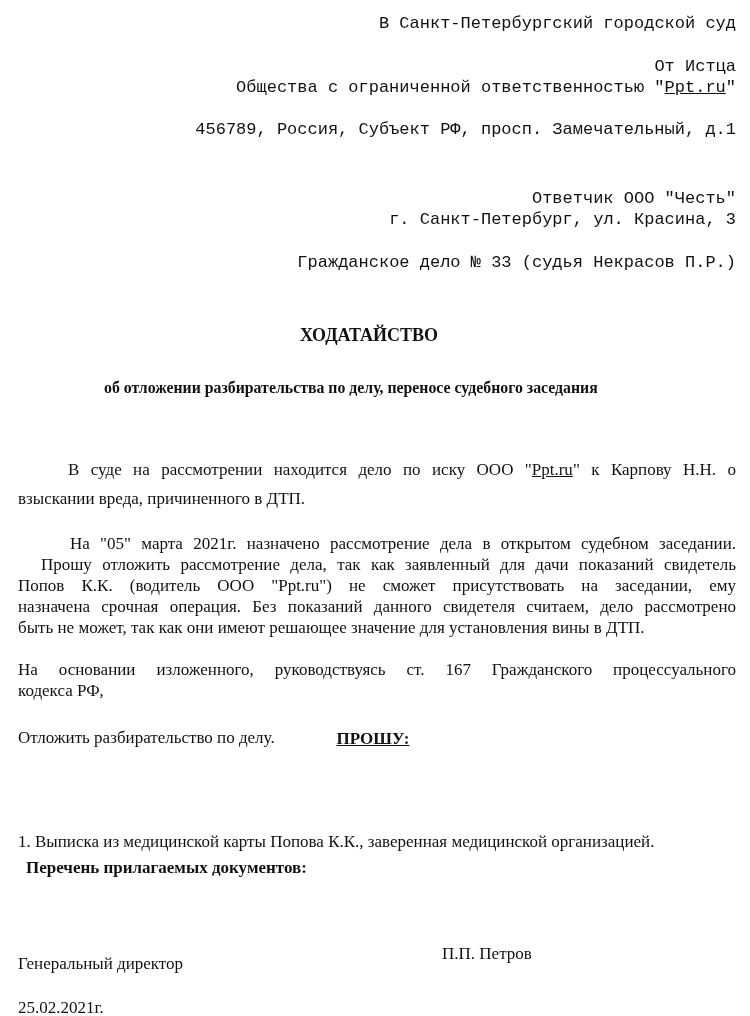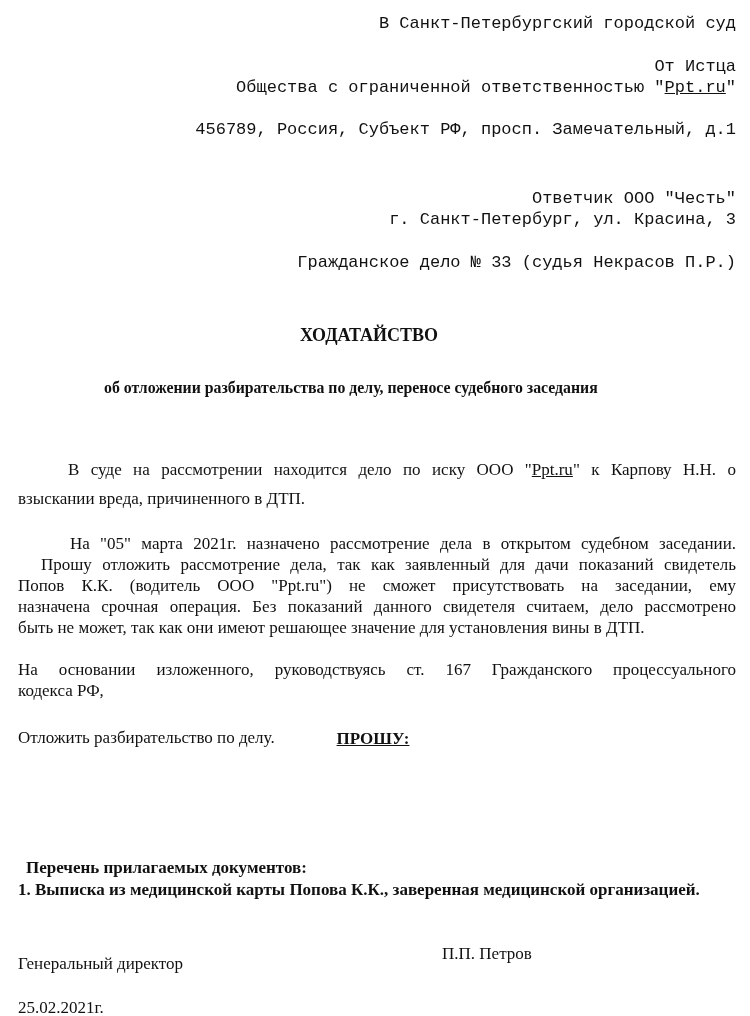--- a/index.html
+++ b/index.html
@@ -53,20 +53,20 @@
 
   <div class="line j" style="top:660px;">На основании изложенного, руководствуясь ст. 167 Гражданского процессуального</div>
   <div class="line jl" style="top:681px;">кодекса РФ,</div>
 
   <div class="line c b" style="top:729px; left:0; width:730px;text-decoration:underline;">ПРОШУ:</div>
 
   <div class="line jl" style="top:728px;">Отложить разбирательство по делу.</div>
 
   <div class="line jl b" style="top:815px;margin-top:43px;">Перечень прилагаемых документов:</div>
 
-  <div class="line jl" style="top:880px;font-weight:bold;">1. Выписка из медицинской карты Попова К.К., заверенная медицинской организацией.</div>
+  <div class="line jl" style="top:832px;">1. Выписка из медицинской карты Попова К.К., заверенная медицинской организацией.</div>
 
   <div class="line" style="top:944px; left:18px;margin-top:10px;">Генеральный директор</div>
   <div class="line" style="top:944px; left:442px;">П.П. Петров</div>
 
   <div class="line" style="top:987px; left:18px;margin-top:11px;">25.02.2021г.</div>
 
 </div>
 
 </body></html>

